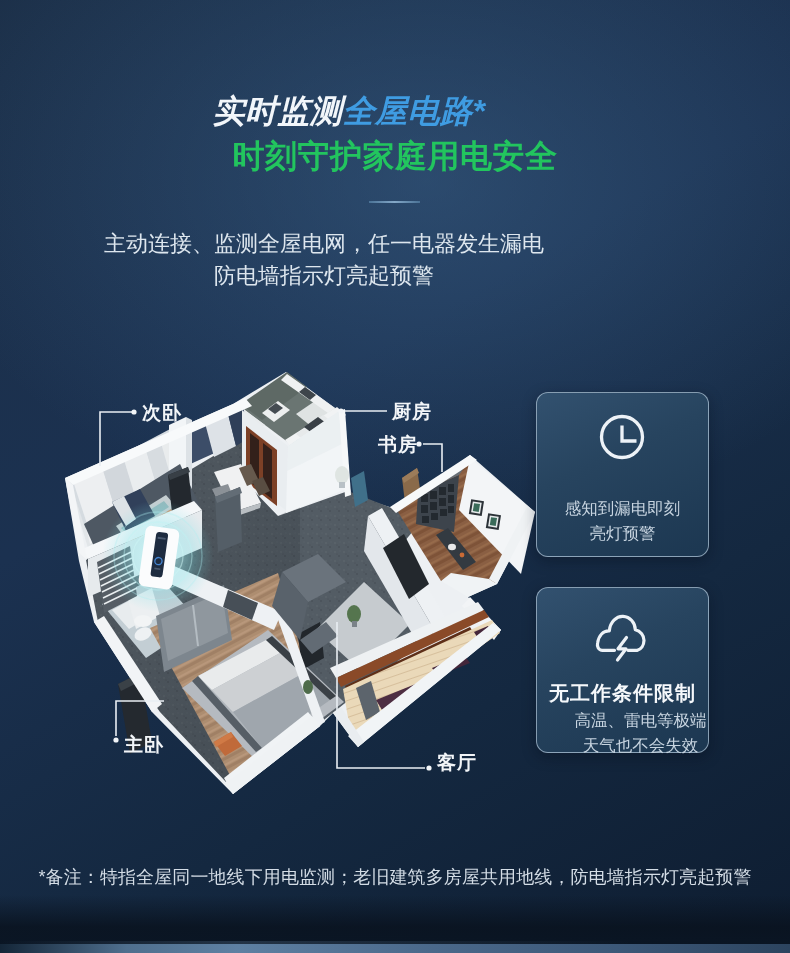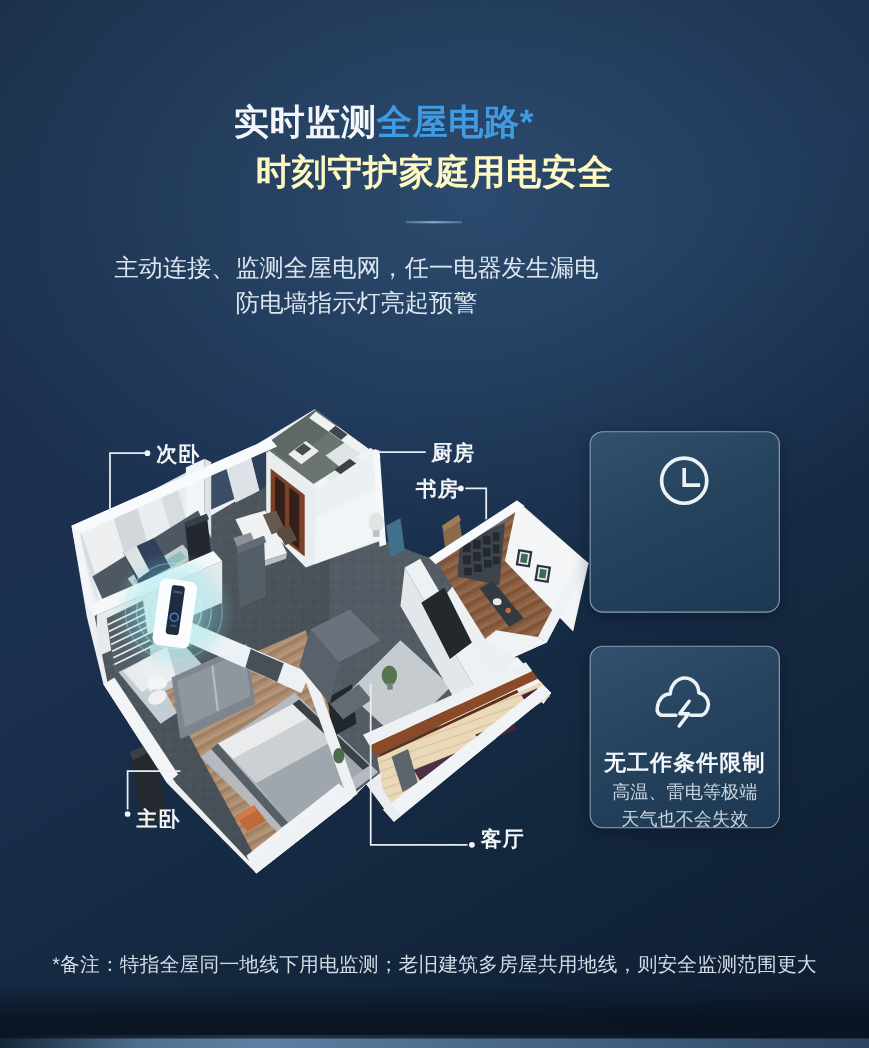--- a/index.html
+++ b/index.html
@@ -10,24 +10,24 @@
       background:
         radial-gradient(820px 560px at 54% 19%, rgba(64,106,148,.45) 0%, rgba(64,106,148,0) 62%),
         linear-gradient(150deg, #1c3049 0%, #1b3150 40%, #142840 70%, #0e1d31 100%);}
   .bgbottom{position:absolute;left:0;top:895px;width:790px;height:58px;
       background:linear-gradient(180deg, rgba(10,20,34,0) 0%, rgba(9,18,30,.85) 55%, #0a1625 100%);}
   .bgline{position:absolute;left:0;top:944px;width:790px;height:9px;
       background:linear-gradient(90deg, #142638 0%, #4f6f8e 16%, #5e80a2 30%, #4a688a 55%, #3c5878 78%, #2c445f 100%);}
   .bgline2{position:absolute;left:0;top:941px;width:790px;height:3px;
       background:linear-gradient(90deg, rgba(70,100,130,0) 0%, rgba(110,140,170,.25) 30%, rgba(70,100,130,0) 80%);}
   .title{position:absolute;left:0;top:90px;width:698px;text-align:center;
-      font-size:32px;font-weight:bold;color:#f2f6fa;letter-spacing:0.5px;}
+      font-size:32px;font-weight:bold;color:#f2f6fa;letter-spacing:0.5px;font-style:italic;}
   .title .blue{color:#3f9ce2;}
   .title2{position:absolute;left:0;top:135px;width:790px;text-align:center;
-      font-size:32px;font-weight:bold;color:#fef9c3;letter-spacing:0.5px;}
+      font-size:32px;font-weight:bold;color:#22c55e;letter-spacing:0.5px;}
   .divider{position:absolute;left:369px;top:201px;width:51px;height:2px;
       background:linear-gradient(90deg,#4a7296,#84a8c8,#4a7296);}
   .sub{position:absolute;left:0;top:228px;width:648px;text-align:center;
       font-size:22px;color:#dde6ee;line-height:32px;letter-spacing:0px;}
   .card{position:absolute;width:171px;height:163px;border-radius:12px;
       background:linear-gradient(155deg,#32516f 0%,#27445f 40%,#1c3751 100%);
       border:1px solid rgba(190,210,228,.65);
       box-shadow:0 4px 14px rgba(5,12,22,.35);}
   .card1{left:536px;top:392px;}
   .card2{left:536px;top:587px;height:164px;}
@@ -480,25 +480,26 @@
 <text x="437" y="769" font-size="19" font-weight="bold" fill="#f2f5f8" letter-spacing="1">客厅</text>
     </g>
 </svg>
 
 <div class="card card1">
 
   <svg width="171" height="92" style="position:absolute;top:0;left:0;">
     <circle cx="85" cy="44" r="20.5" stroke="#edf2f7" stroke-width="3.3" fill="none"></circle>
     <path d="M85 32.5 L85 48 L99.5 48" stroke="#edf2f7" stroke-width="3.3" fill="none"></path>
   </svg>
+  <div class="cardbody" style="top:103px;">感知到漏电即刻<br>亮灯预警</div>
 </div>
 
 <div class="card card2">
 
   <svg width="171" height="92" style="position:absolute;top:0;left:0;">
     <path d="M65.5 62.3 C61.5 62.3 59.8 58.5 60.6 55 C61.8 47.5 66.2 42.6 72.3 42.9 C73 33.8 79.6 28 86 28.3 C93 28.7 98.2 34.6 98.3 41.8 C103.4 42.8 107.2 47.6 107 52.4 C106.8 57.3 104.2 61.6 100.2 62.3 L91 62.3 M77.5 62.3 L65.5 62.3" stroke="#edf2f7" stroke-width="3.2" fill="none" stroke-linecap="round" stroke-linejoin="round"></path>
     <path d="M89.5 49.5 L81 60.8 L89 60.8 L80.5 72" stroke="#edf2f7" stroke-width="3.2" fill="none" stroke-linecap="round" stroke-linejoin="round"></path>
   </svg>
   <div class="cardtitle" style="top:92px;">无工作条件限制</div>
-  <div class="cardbody" style="top:120px;">高温、雷电等极端<br>天气也不会失效</div>
+  <div class="cardbody" style="top:120px;margin-left:18px;">高温、雷电等极端<br>天气也不会失效</div>
 </div>
 
-<div class="footer">*备注：特指全屋同一地线下用电监测；老旧建筑多房屋共用地线，则安全监测范围更大</div>
+<div class="footer">*备注：特指全屋同一地线下用电监测；老旧建筑多房屋共用地线，防电墙指示灯亮起预警</div>
 
 </body></html>

